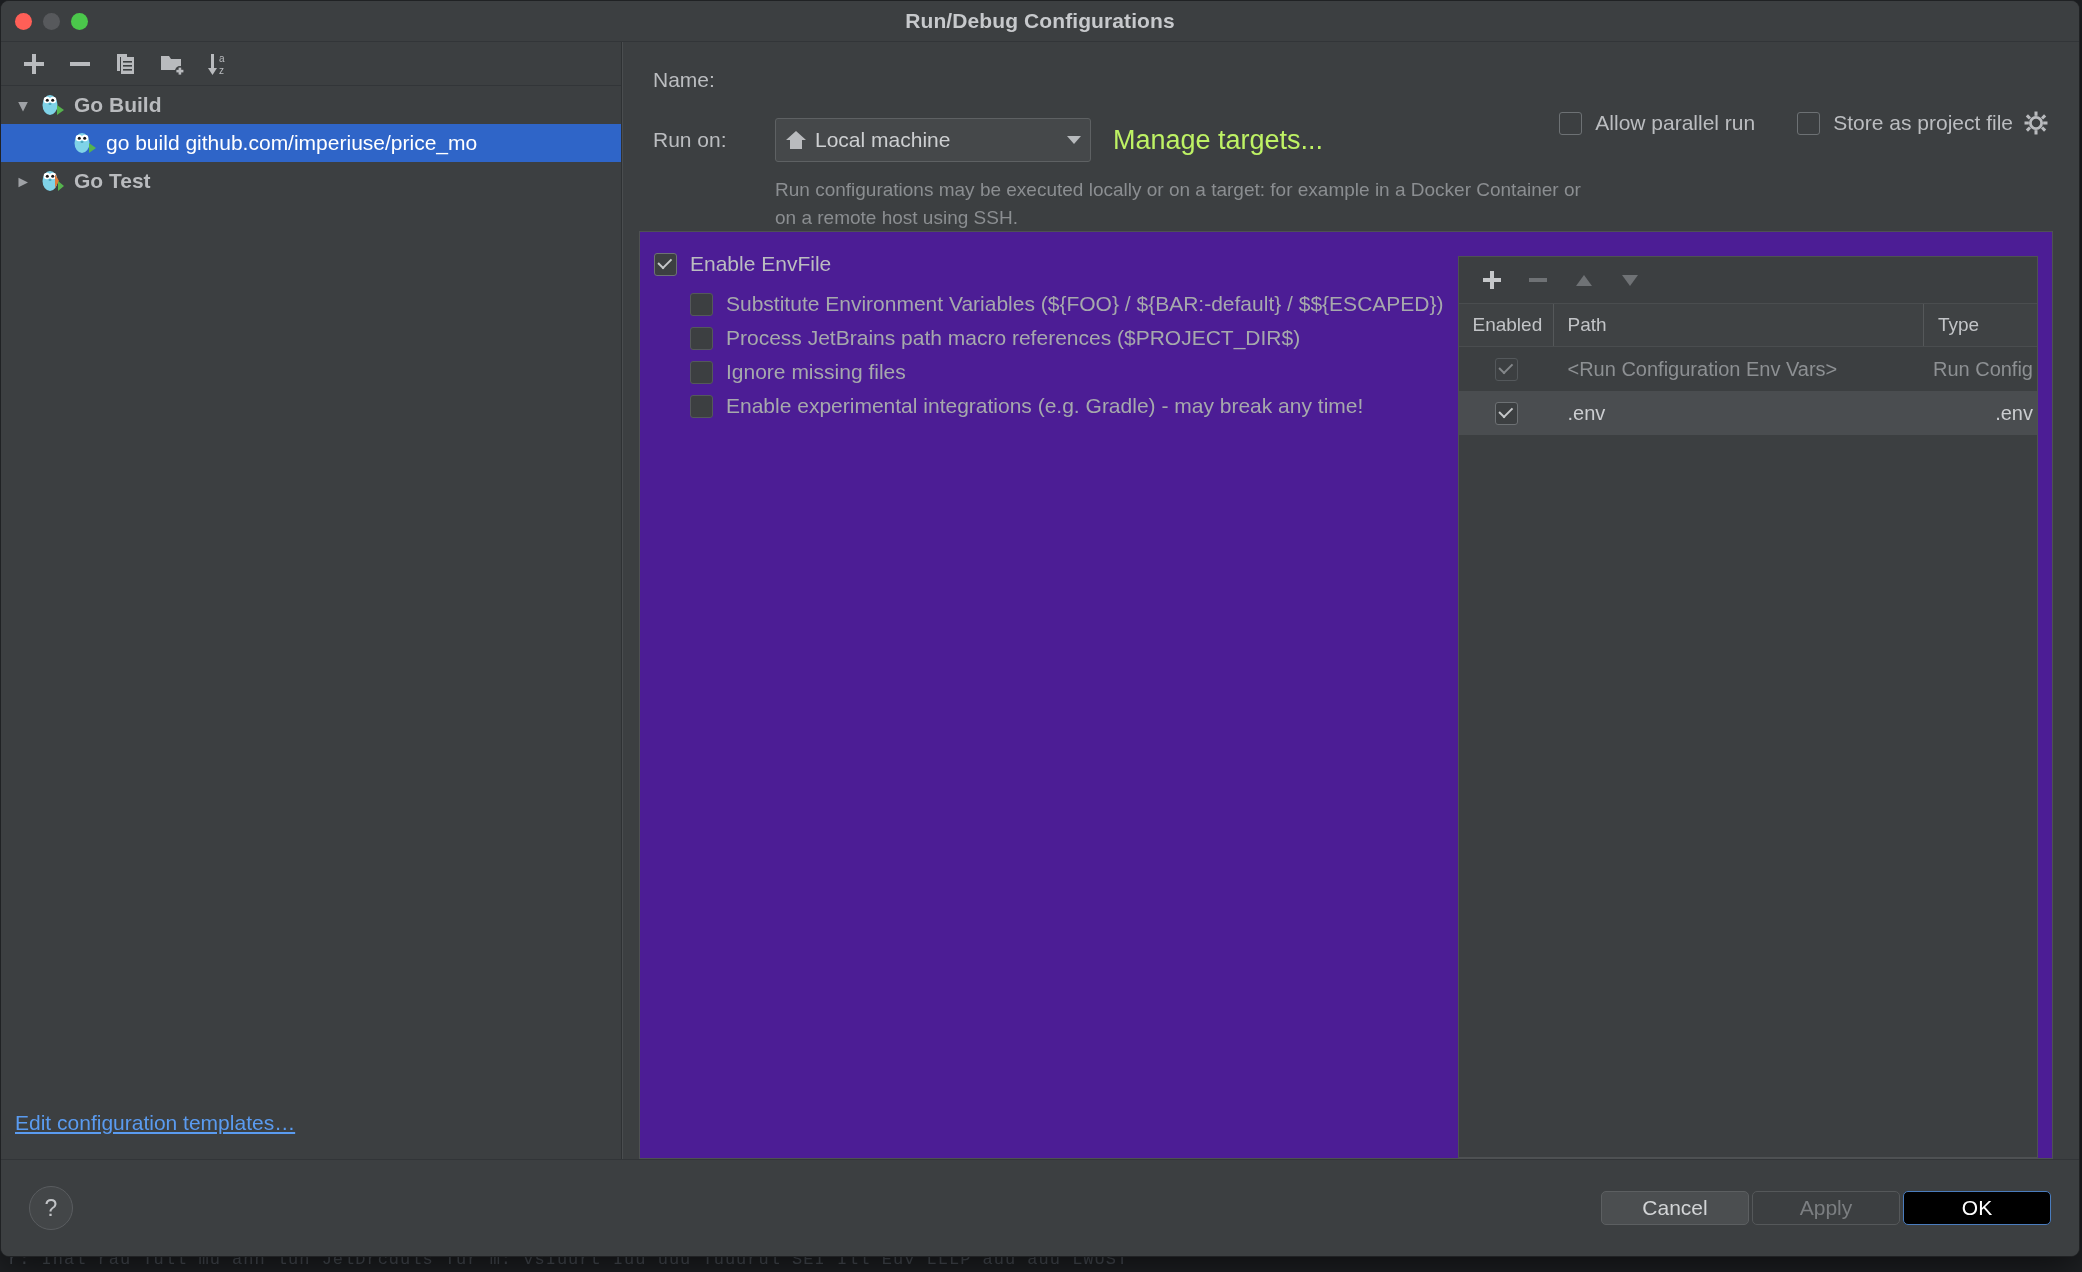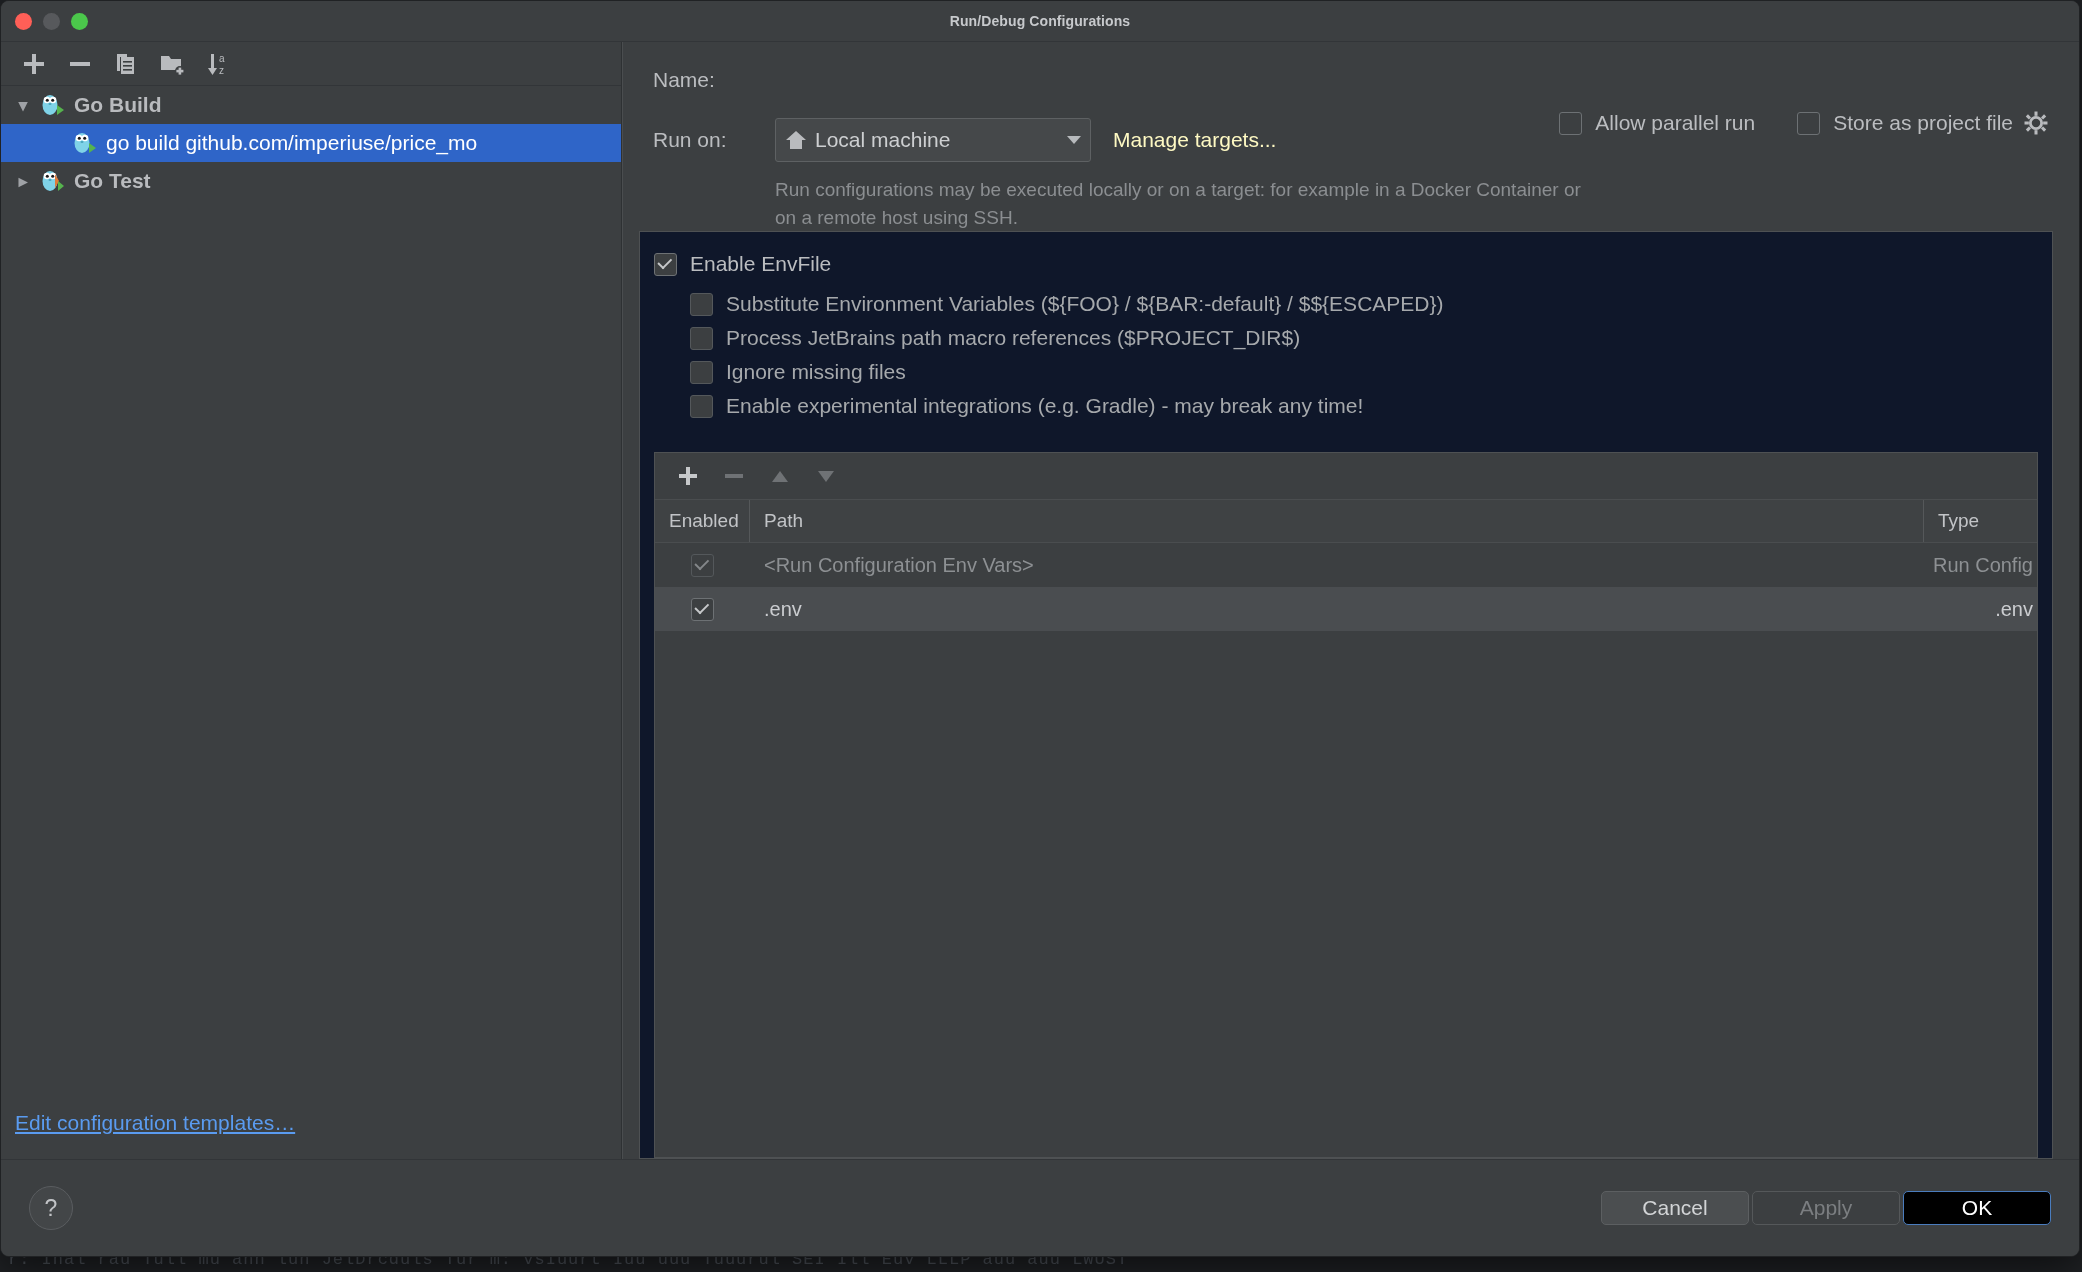--- a/index.html
+++ b/index.html
@@ -44,21 +44,21 @@
     display: flex; align-items: center;
     border-bottom: 1px solid #323538;
   }
   .traffic { position: absolute; left: 14px; top: 12px; display: flex; gap: 11px; }
   .light { width: 17px; height: 17px; border-radius: 50%; }
   .light.red    { background: #ff5f57; }
   .light.yellow { background: #57595c; }
   .light.green  { background: #4bc74b; }
   .dlg-title {
     width: 100%; text-align: center;
-    font-size: 14px; font-weight: bold; color: #c7c9cc;
+    font-size: 21px; font-weight: bold; color: #c7c9cc;
     letter-spacing: .1px;
   }
 
   
   .dlg-body { flex: 1 1 auto; display: flex; min-height: 0; }
 
   
   .left-pane {
     width: 620px; flex: 0 0 620px;
     background: #3c3f41;
@@ -139,21 +139,21 @@
 
   .runon-row { margin-bottom: 12px; }
   .combo {
     width: 316px; height: 44px; box-sizing: border-box;
     background: #45484a; border: 1px solid #5e6163; border-radius: 3px;
     display: flex; align-items: center; padding: 0 9px;
     color: #cdcfd1; font-size: 21px; cursor: pointer;
   }
   .combo .txt { flex: 1 1 auto; margin-left: 8px; }
   .combo .caret { width: 0;height:0;border-left:7px solid transparent;border-right:7px solid transparent;border-top:8px solid #b7babd; }
-  .link { color: #fef9c3; font-size: 21px; margin-left: 22px; cursor: pointer; }
+  .link { color: #bef264; font-size: 27px; margin-left: 22px; cursor: pointer; }
 
   .hint {
     margin: 14px 0 0 122px; max-width: 830px;
     font-size: 19px; color: #8b8e91; line-height: 1.45;
   }
 
   
   .tabs { display: flex; margin: 46px 0 0 0; padding-left: 18px; gap: 0px; }
   .tab {
     font-size: 21px; color: #b0b3b6; padding: 6px 22px 14px 22px;
@@ -161,23 +161,23 @@
   }
   .tab.active { color: #d8dadc; }
   .tab.active::after {
     content: ""; position: absolute; left: 16px; right: 16px; bottom: 0;
     height: 4px; background: #4b8fd4; border-radius: 2px;
   }
 
   .tabpanel {
     margin: 0 26px 0 16px;
     border: 1px solid #4e5153; border-top: 1px solid #4e5153;
-    background: #0f172a;
+    background: #4c1d95;
     flex: 1 1 auto; min-height: 0;
-    display: flex; flex-direction: column;
+    display: flex; 
     padding: 0;
   }
   .tabpanel-inner { padding: 20px 0 0 14px; }
 
   .suboptions { margin: 16px 0 0 36px; }
   .suboptions .row { margin-bottom: 10px; }
 
   
   .table-wrap {
     margin: 24px 14px 0 14px;

